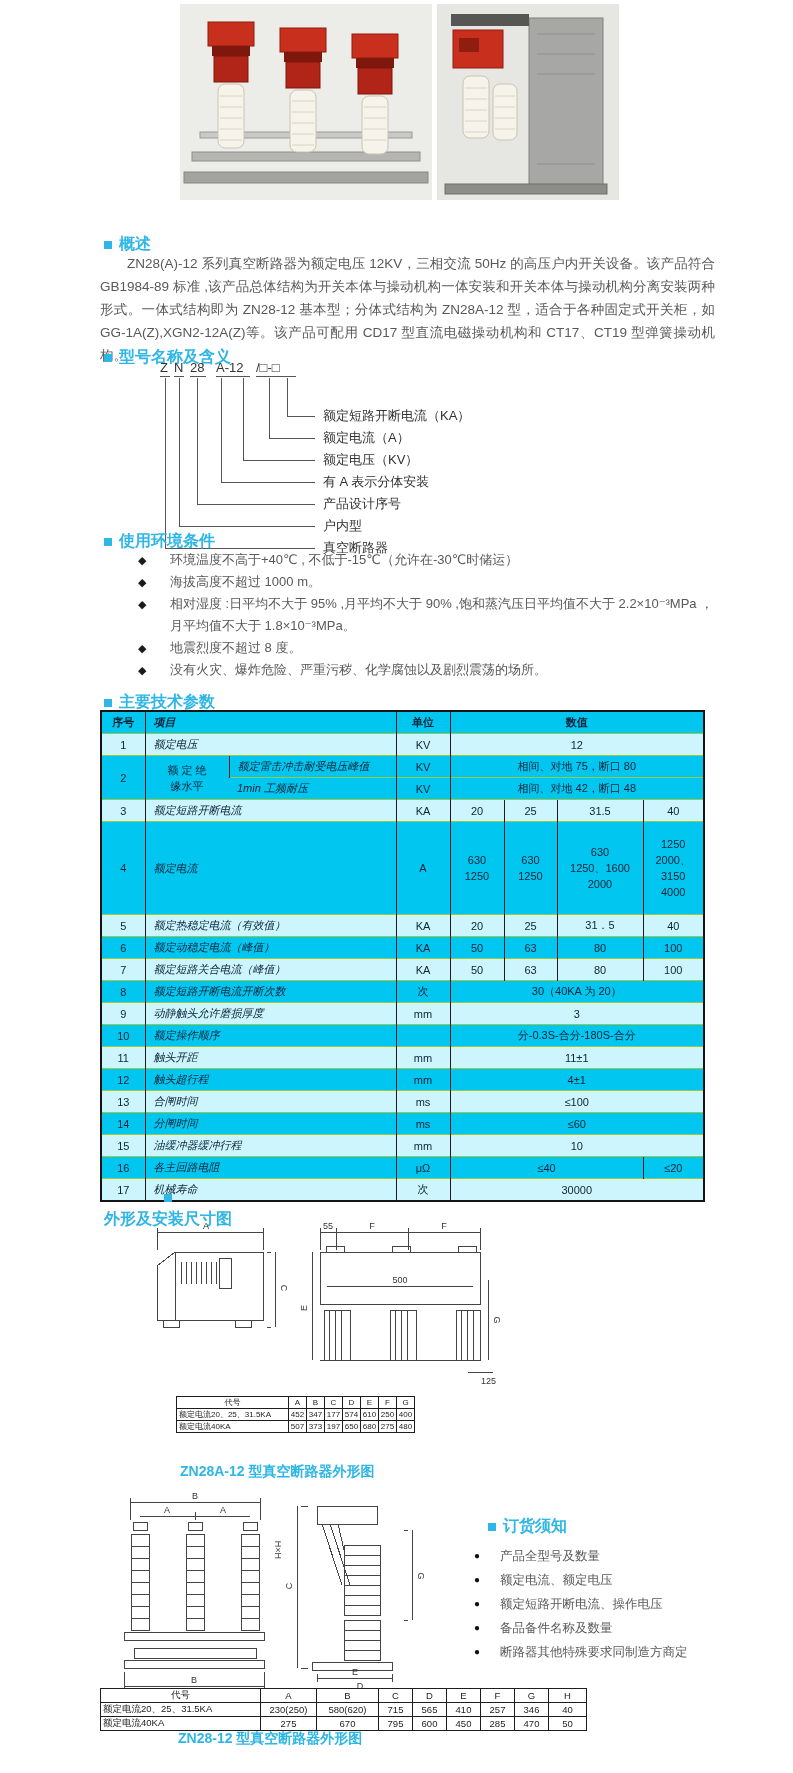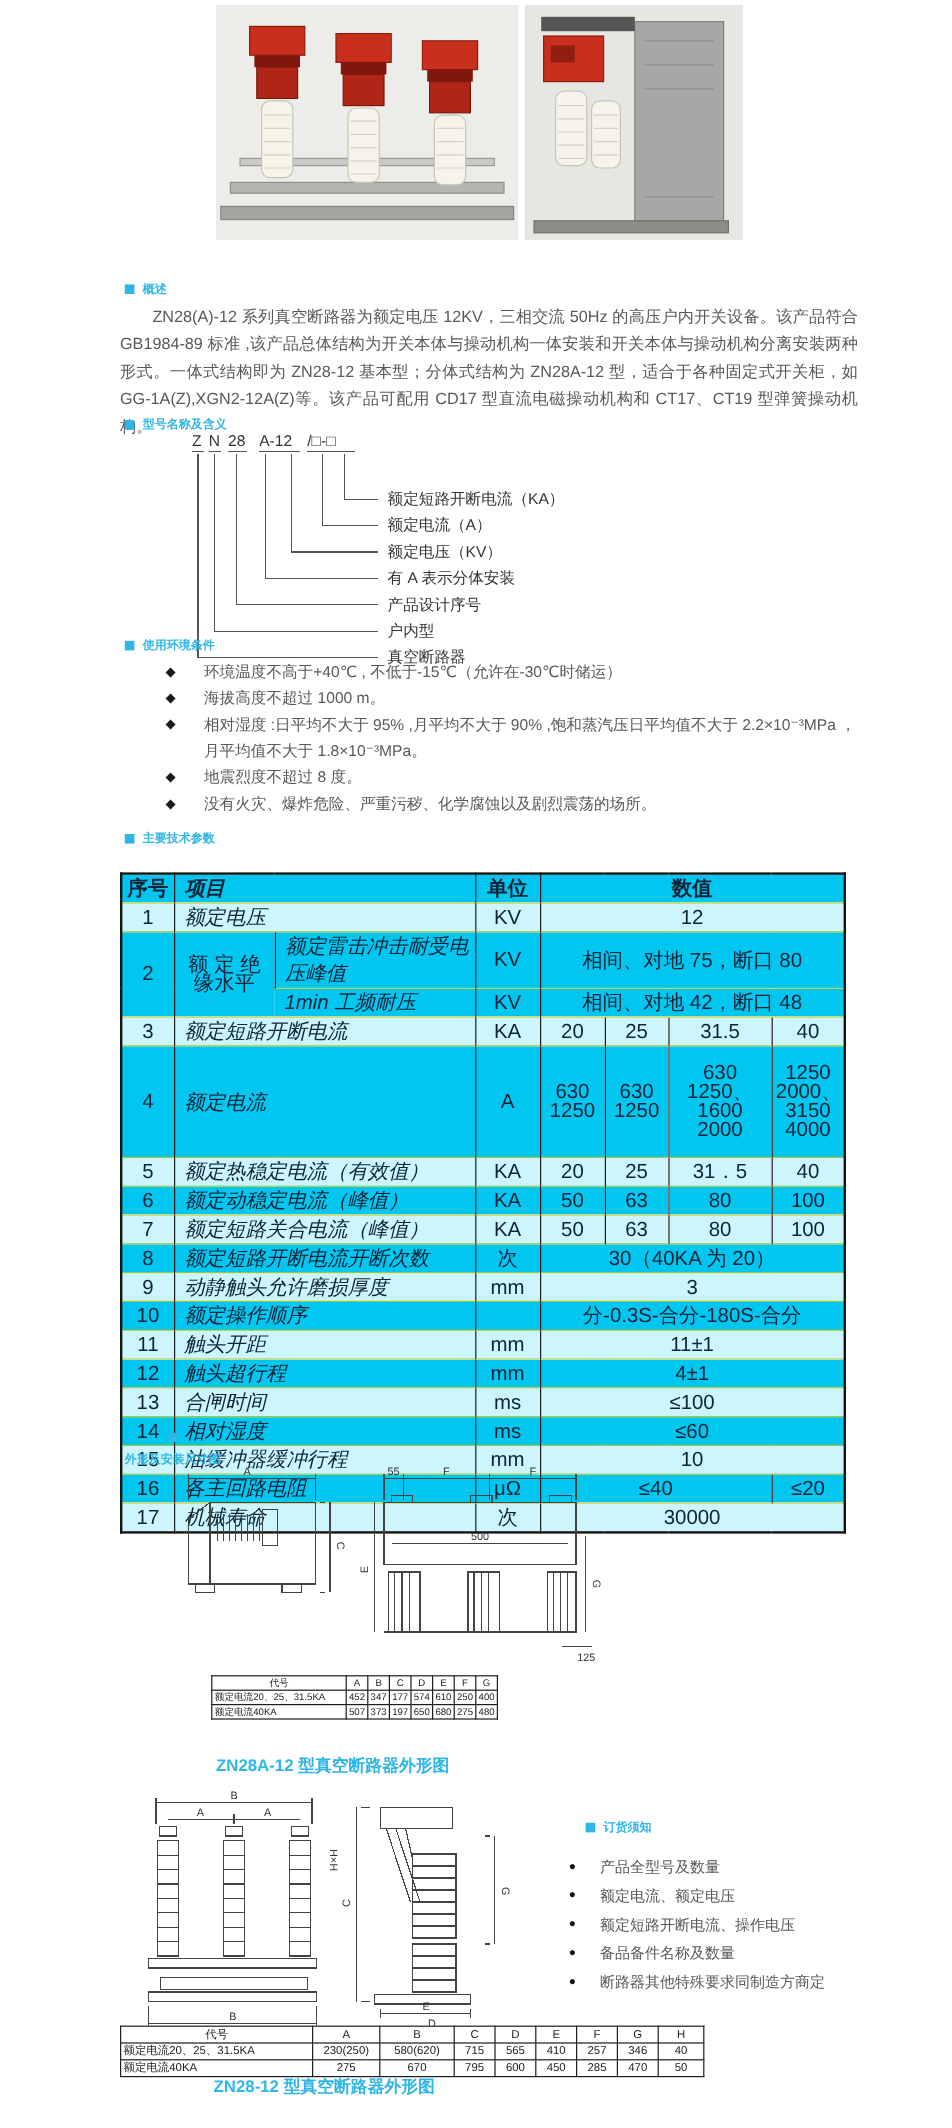--- a/index.html
+++ b/index.html
@@ -3,36 +3,36 @@
 <meta charset="utf-8">
 <style>
   html,body{margin:0;padding:0;background:#fff;}
   .page{position:relative;width:793px;height:1773px;background:#fff;overflow:hidden;
         font-family:"Liberation Sans","DejaVu Sans",sans-serif;color:#565656;}
   .abs{position:absolute;}
   
   .photo{position:absolute;top:4px;}
   
   .sec-title{position:absolute;display:flex;align-items:center;gap:7px;
-             color:#2eb6e6;font-size:10px;font-weight:bold;}
+             color:#2eb6e6;font-size:16px;font-weight:bold;}
   .sq{width:8px;height:8px;background:#2eb6e6;flex:0 0 auto;}
   
   .para{position:absolute;left:100px;top:252px;width:615px;font-size:13.5px;
         line-height:23px;text-indent:2em;color:#595959;text-align:justify;}
   
   .blist{position:absolute;font-size:13px;color:#595959;}
   .blist .bi{display:flex;align-items:flex-start;line-height:22px;}
   .blist .mark{width:32px;flex:0 0 auto;color:#1a1a1a;font-size:11px;line-height:22px;}
   .blist .txt{white-space:pre-line;}
   .olist{position:absolute;font-size:12.5px;color:#595959;}
   .olist .bi{display:flex;line-height:24px;}
   .olist .mark{width:26px;flex:0 0 auto;color:#111;font-size:10px;line-height:24px;}
   
-  table.params{position:absolute;left:100px;top:727px;border-collapse:collapse;
-               table-layout:fixed;width:603px;font-size:17px;color:#0d2337;}
+  table.params{position:absolute;left:100px;top:710px;border-collapse:collapse;
+               table-layout:fixed;width:603px;font-size:11px;color:#0d2337;}
   table.params td{border-left:1px solid #1c1c1c;border-top:1px solid #9bc83c;
                   height:21px;text-align:center;padding:0 3px;overflow:hidden;}
   table.params tr td:first-child{border-left:none;}
   table.params{border:2px solid #141414;}
   table.params .item{text-align:left;padding-left:8px;font-style:italic;}
   table.params tr.bright td{background:#00c6f0;}
   table.params tr.pale td{background:#ccf5fe;}
   table.params tr.hd td{background:#00c6f0;border-top:none;font-weight:bold;}
   table.params td.ml{white-space:pre-line;line-height:16px;}
   table.params tr.tall td{height:92px;}
@@ -290,21 +290,21 @@
       <td colspan="4">4±1</td>
     </tr>
     <tr class="pale">
       <td>13</td>
       <td colspan="2" class="item">合闸时间</td>
       <td>ms</td>
       <td colspan="4">≤100</td>
     </tr>
     <tr class="bright">
       <td>14</td>
-      <td colspan="2" class="item">相对湿度</td>
+      <td colspan="2" class="item">分闸时间</td>
       <td>ms</td>
       <td colspan="4">≤60</td>
     </tr>
     <tr class="pale">
       <td>15</td>
       <td colspan="2" class="item">油缓冲器缓冲行程</td>
       <td>mm</td>
       <td colspan="4">10</td>
     </tr>
     <tr class="bright">

